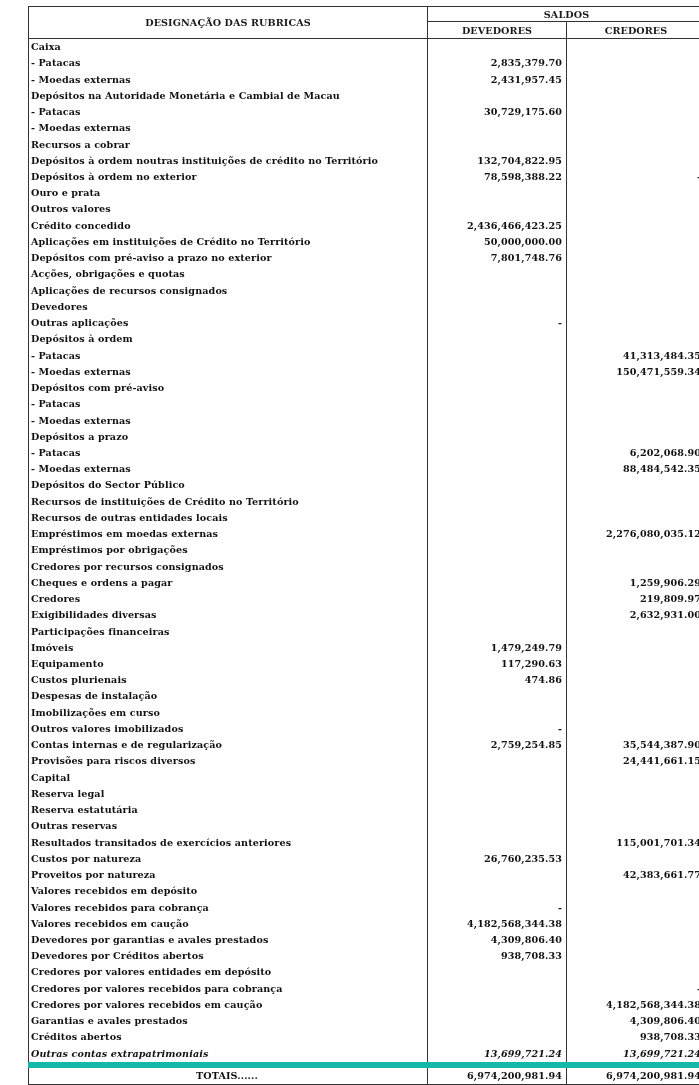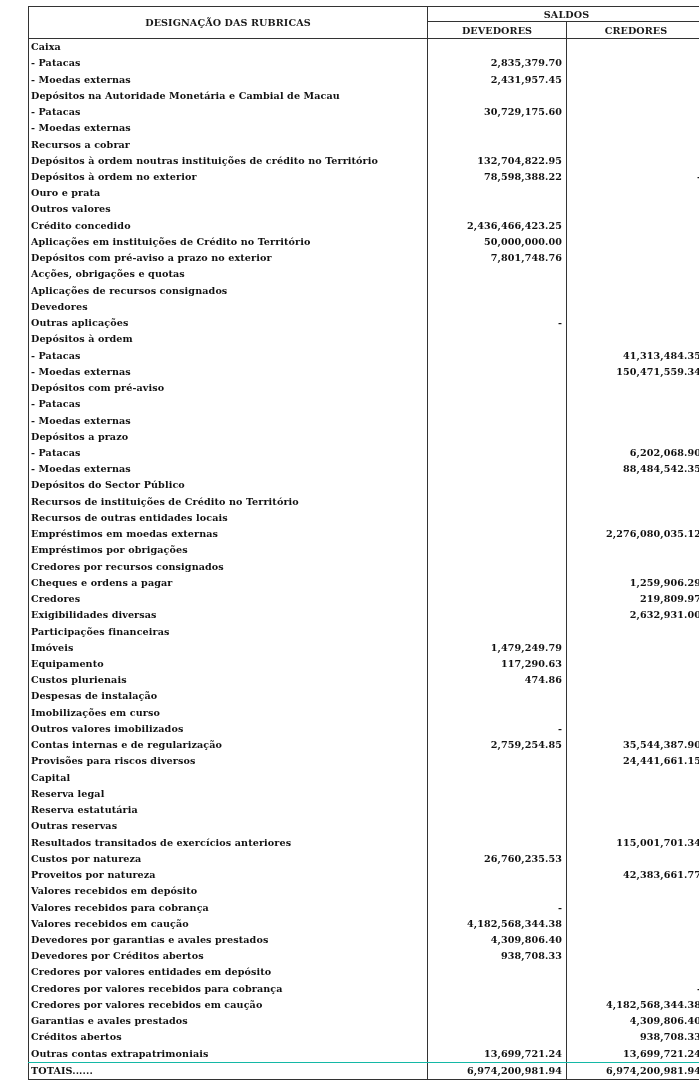--- a/index.html
+++ b/index.html
@@ -51,27 +51,27 @@
       border-top: none;
       border-bottom: none;
       height: 16.24px;
       padding: 0 4px 0 2px;
       white-space: nowrap;
       overflow: hidden;
       line-height: 16px;
     }
     td.desc { text-align: left; }
     td.num { text-align: right; padding-right: 3px; }
-    tr.last-row td { border-bottom: 1px solid #14b8a6; }
+    tr.last-row td { border-bottom: 6px solid #14b8a6; font-style: italic; }
 
     tr.totals td {
       border: 1px solid #333333;
       height: 16px;
     }
-    tr.totals td.desc { text-align: left; margin-top: 17px; }
+    tr.totals td.desc { text-align: center; margin-top: 17px; }
   </style>
 </head>
 <body>
 
 <div class="sheet">
   <table class="ledger">
     <colgroup>
       <col class="c-desc">
       <col class="c-dev">
       <col class="c-cred">

